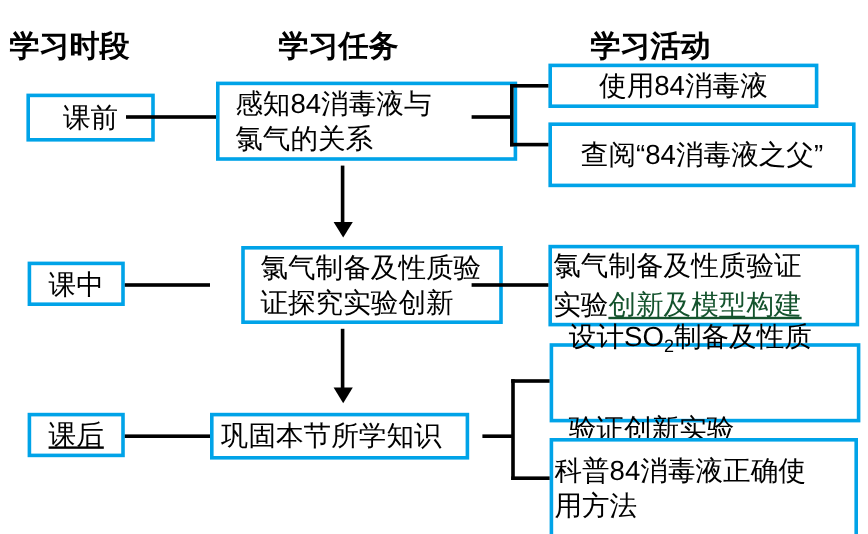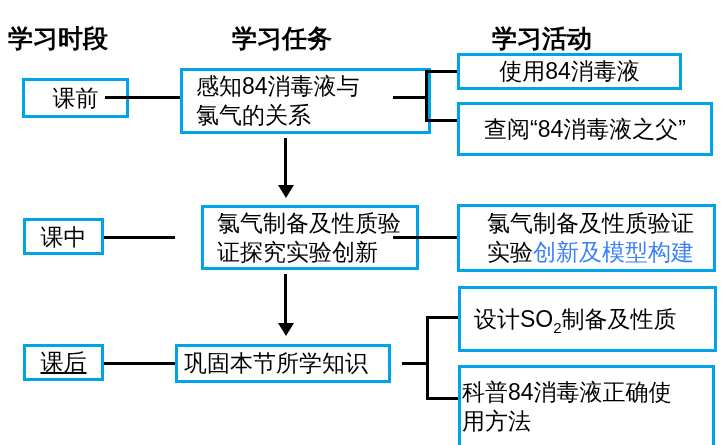--- a/index.html
+++ b/index.html
@@ -56,21 +56,22 @@
   }
   .arrowhead {
     position: absolute;
     width: 0;
     height: 0;
     border-left: 8px solid transparent;
     border-right: 8px solid transparent;
     border-top: 13px solid #000000;
   }
   .red-text {
-    color: #3b82f6;
+    color: #14532d;
+    text-decoration: underline;
   }
   sub.sub2 {
     font-size: 15px;
     line-height: 0;
   }
 </style>
 </head>
 <body>
 
 <div id="canvas">
@@ -107,21 +108,21 @@
 
   <div class="box center" style="left:23px; top:218px; width:81px; height:37px;justify-content:flex-end;">
     <div>课中</div>
   </div>
 
   <div class="box left" style="left:175px; top:205px; width:218px; height:65px; padding-left:13px;margin-left:26px;">
     <div>氯气制备及性质验</div>
     <div>证探究实验创新</div>
   </div>
 
-  <div class="box left" style="left:457px; top:204px; width:259px; height:68px; padding-left:27px;">
+  <div class="box left" style="left:457px; top:204px; width:259px; height:68px; padding-left:1px;justify-content:space-between;">
     <div>氯气制备及性质验证</div>
     <div>
       <span>实验</span><span class="red-text">创新及模型构建</span>
     </div>
   </div>
 
   <div class="hline" style="left:104px; top:236px; width:71px;"></div>
   <div class="hline" style="left:393px; top:236px; width:64px;"></div>
 
   <div class="vline" style="left:284px; top:274px; height:51px;"></div>
@@ -132,20 +133,21 @@
   </div>
 
   <div class="box left" style="left:175px; top:344px; width:216px; height:39px; padding-left:6px;">
     <div>巩固本节所学知识</div>
   </div>
 
   <div class="box left" style="left:458px; top:286px; width:259px; height:66px; padding-left:13px;gap:48px;">
     <div>
       <span>设计SO</span><sub class="sub2">2</sub><span>制备及性质</span>
     </div>
+    <div>验证创新实验</div>
   </div>
 
   <div class="box left" style="left:458px; top:365px; width:257px; height:84px; padding-left:1px;">
     <div>科普84消毒液正确使</div>
     <div>用方法</div>
   </div>
 
   <div class="hline" style="left:104px; top:362px; width:71px;"></div>
   <div class="hline" style="left:402px; top:362px; width:26px;"></div>
   <div class="vline" style="left:426px; top:316px; height:84px;"></div>

